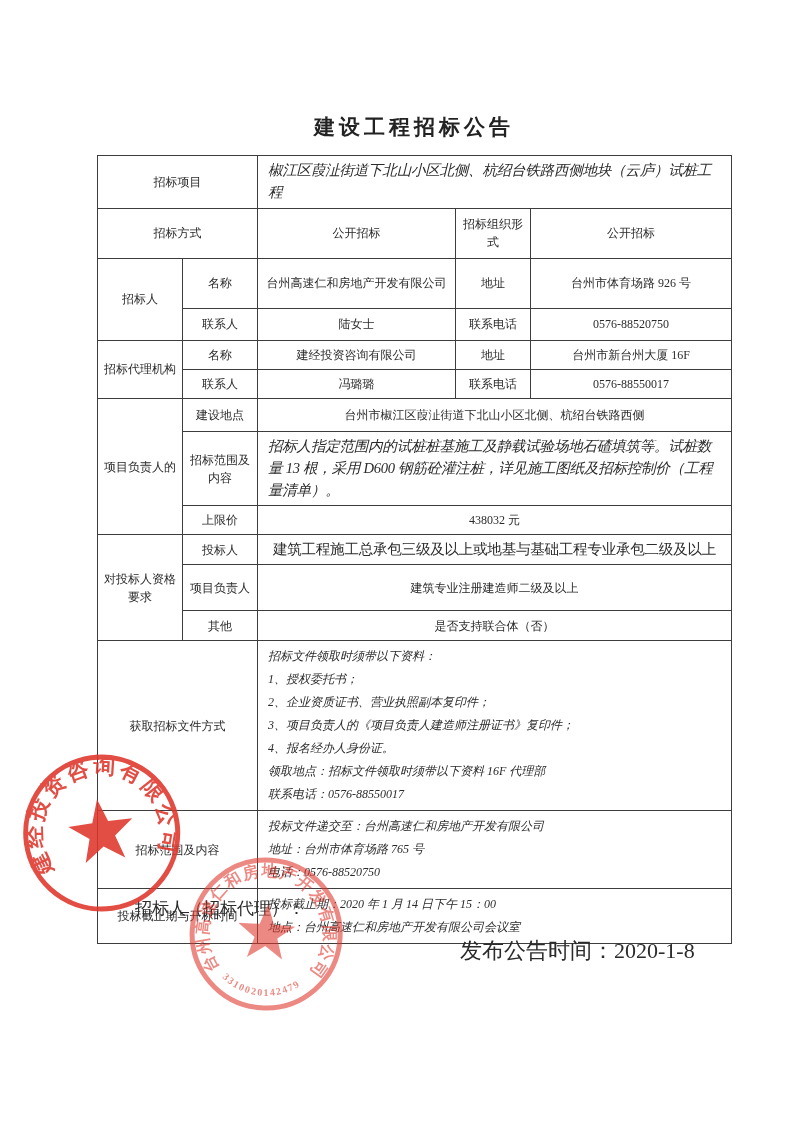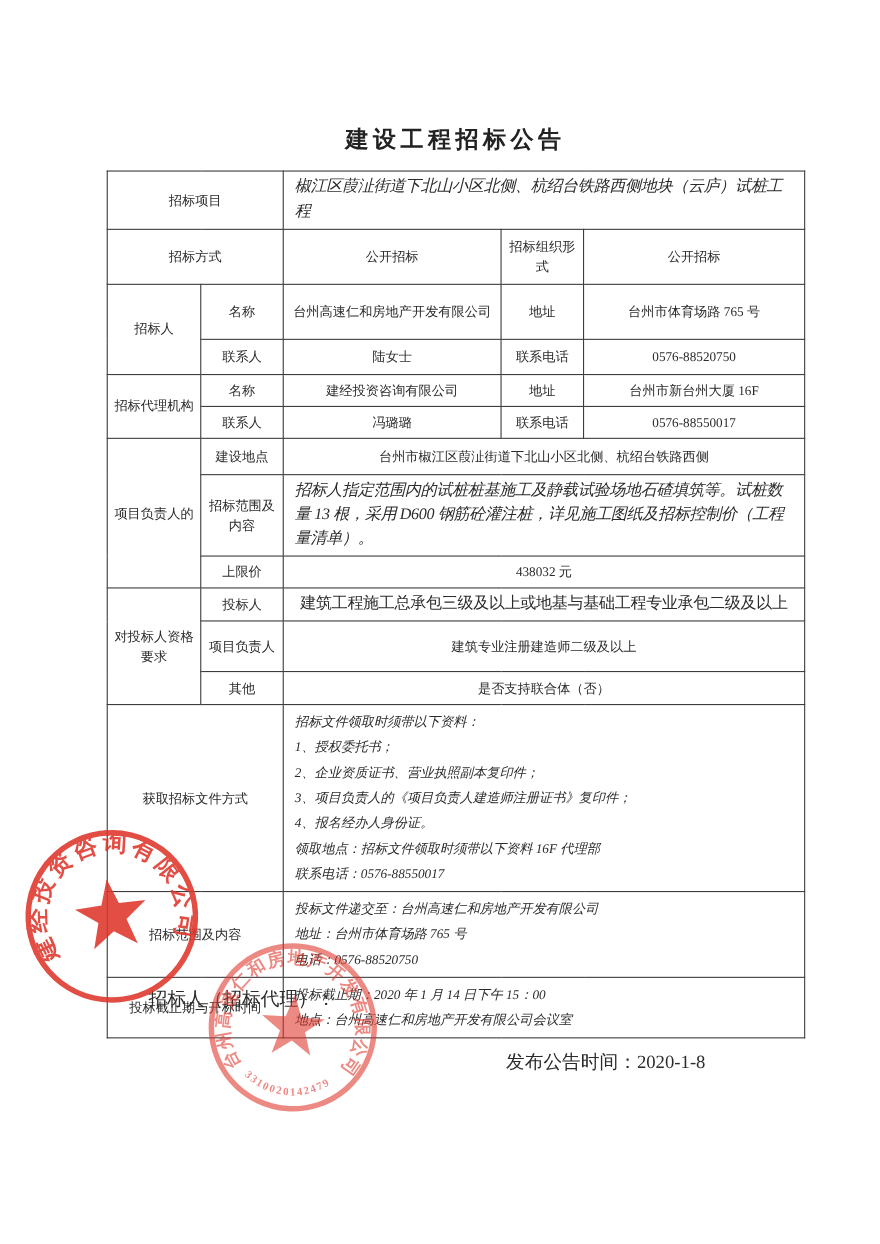--- a/index.html
+++ b/index.html
@@ -84,23 +84,22 @@
     left: 135px;
     top: 897px;
     font-size: 17px;
     z-index: 2;
     font-family: Liberation Serif, serif;
   }
   .publish-line {
     position: absolute;
     left: 460px;
     top: 936px;
-    font-size: 17px;
+    font-size: 22px;
     z-index: 2;
-    margin-top: 18px;
   }
 </style>
 </head>
 <body>
 
 <div class="doc-title">建设工程招标公告</div>
 
 <table class="tender-table">
   <colgroup>
     <col style="width:85px">
@@ -118,21 +117,21 @@
       <td colspan="2">招标方式</td>
       <td>公开招标</td>
       <td>招标组织形式</td>
       <td>公开招标</td>
     </tr>
     <tr style="height:50px">
       <td rowspan="2">招标人</td>
       <td>名称</td>
       <td>台州高速仁和房地产开发有限公司</td>
       <td>地址</td>
-      <td>台州市体育场路 765 号</td>
+      <td>台州市体育场路 926 号</td>
     </tr>
     <tr style="height:32px">
       <td>联系人</td>
       <td>陆女士</td>
       <td>联系电话</td>
       <td>0576-88520750</td>
     </tr>
     <tr style="height:29px">
       <td rowspan="2">招标代理机构</td>
       <td>名称</td>

